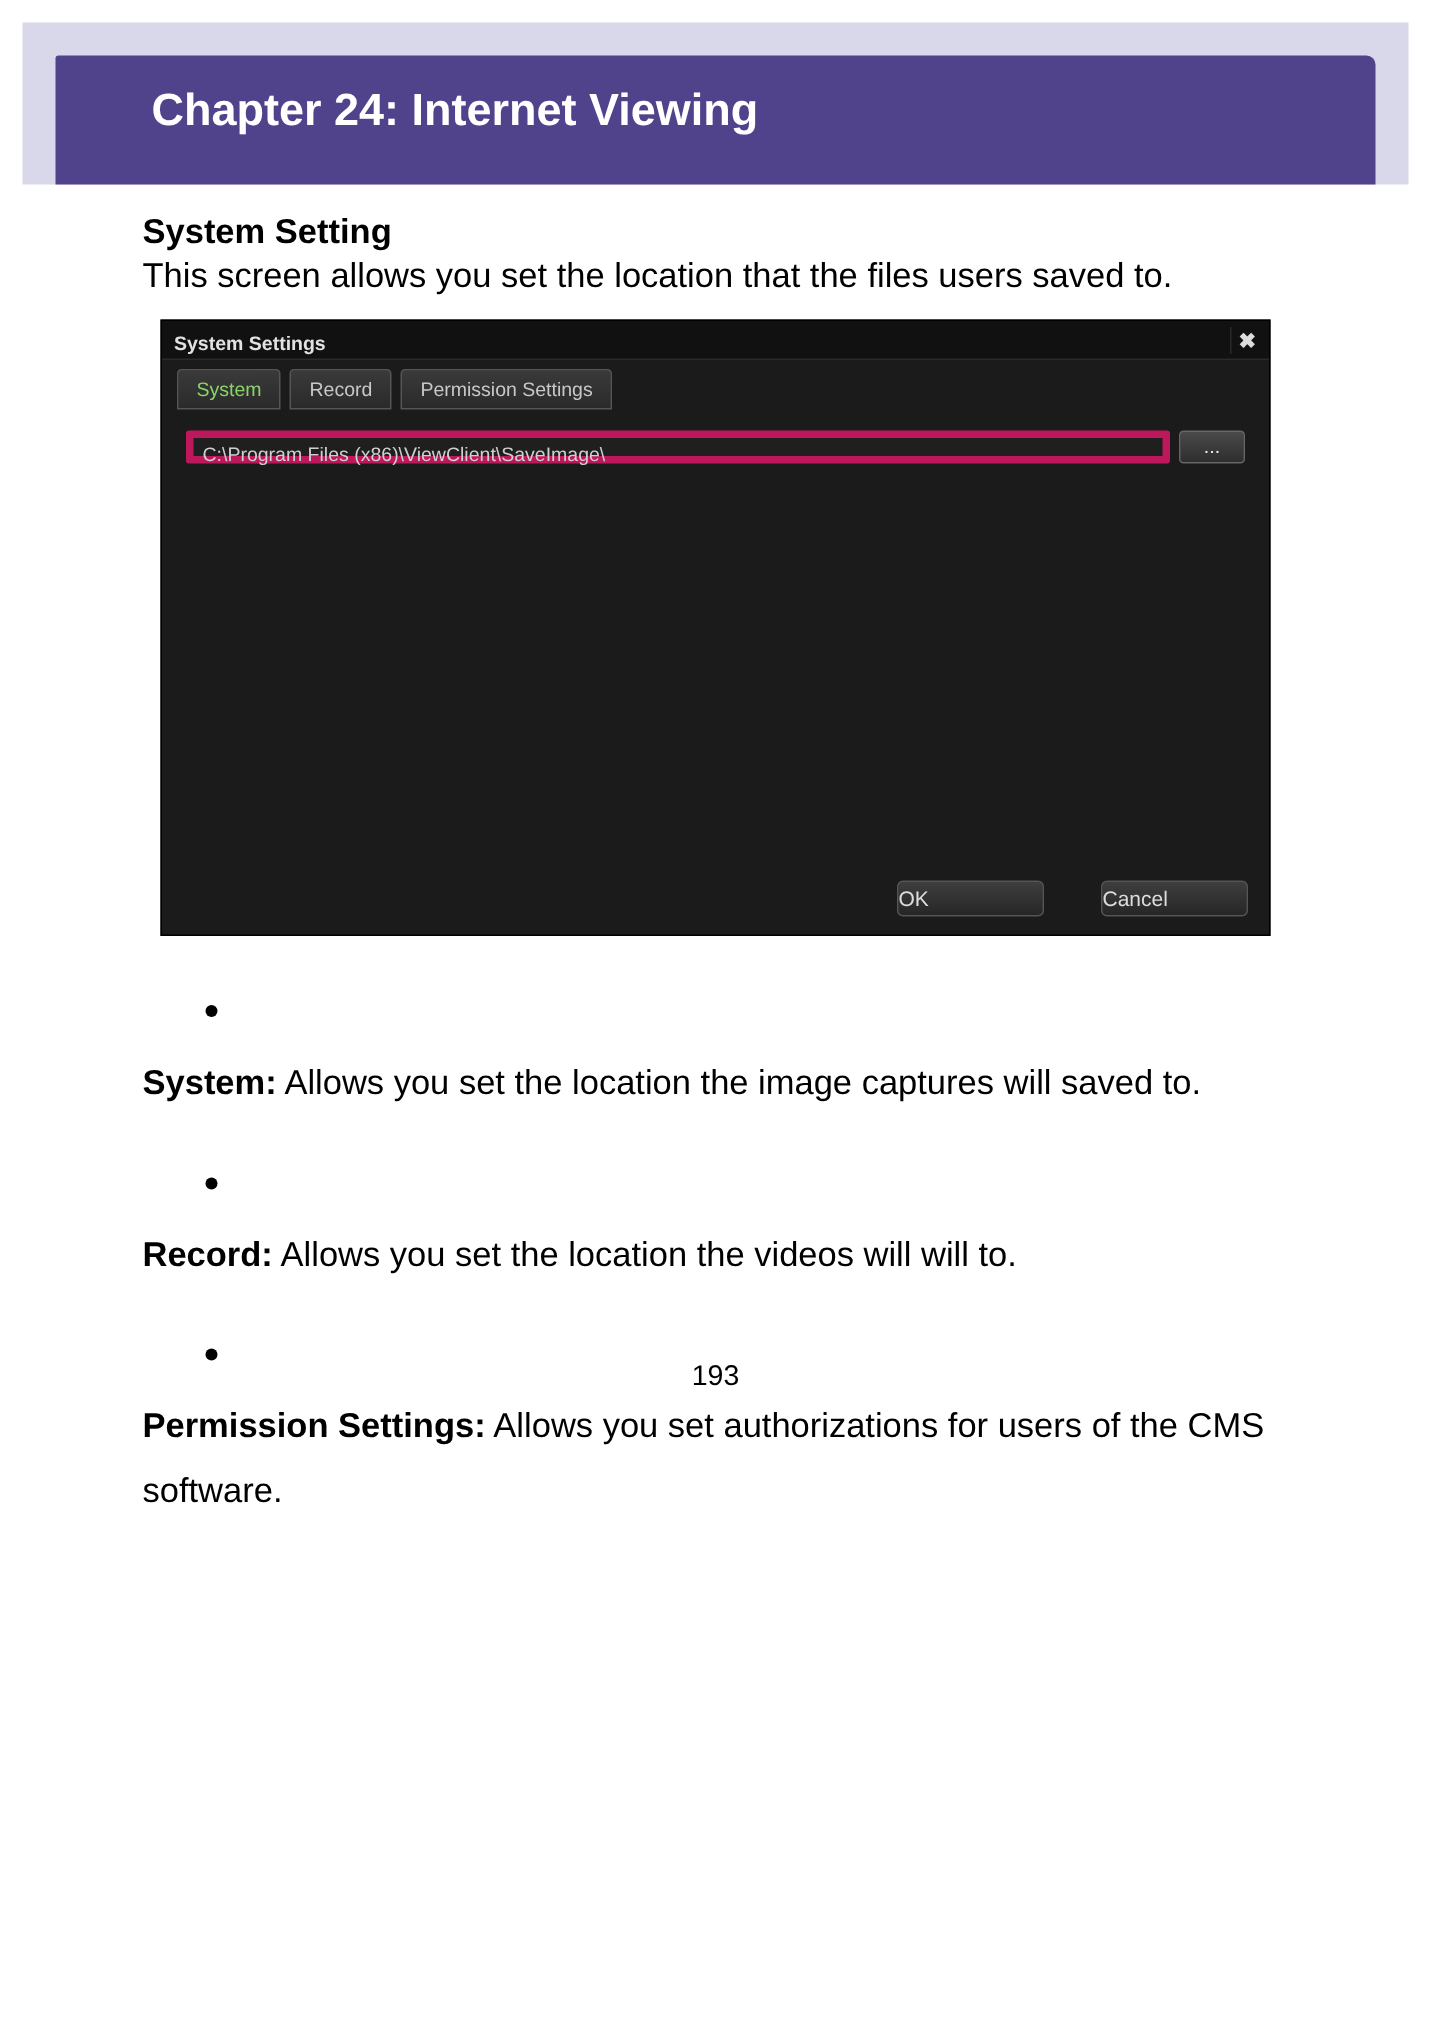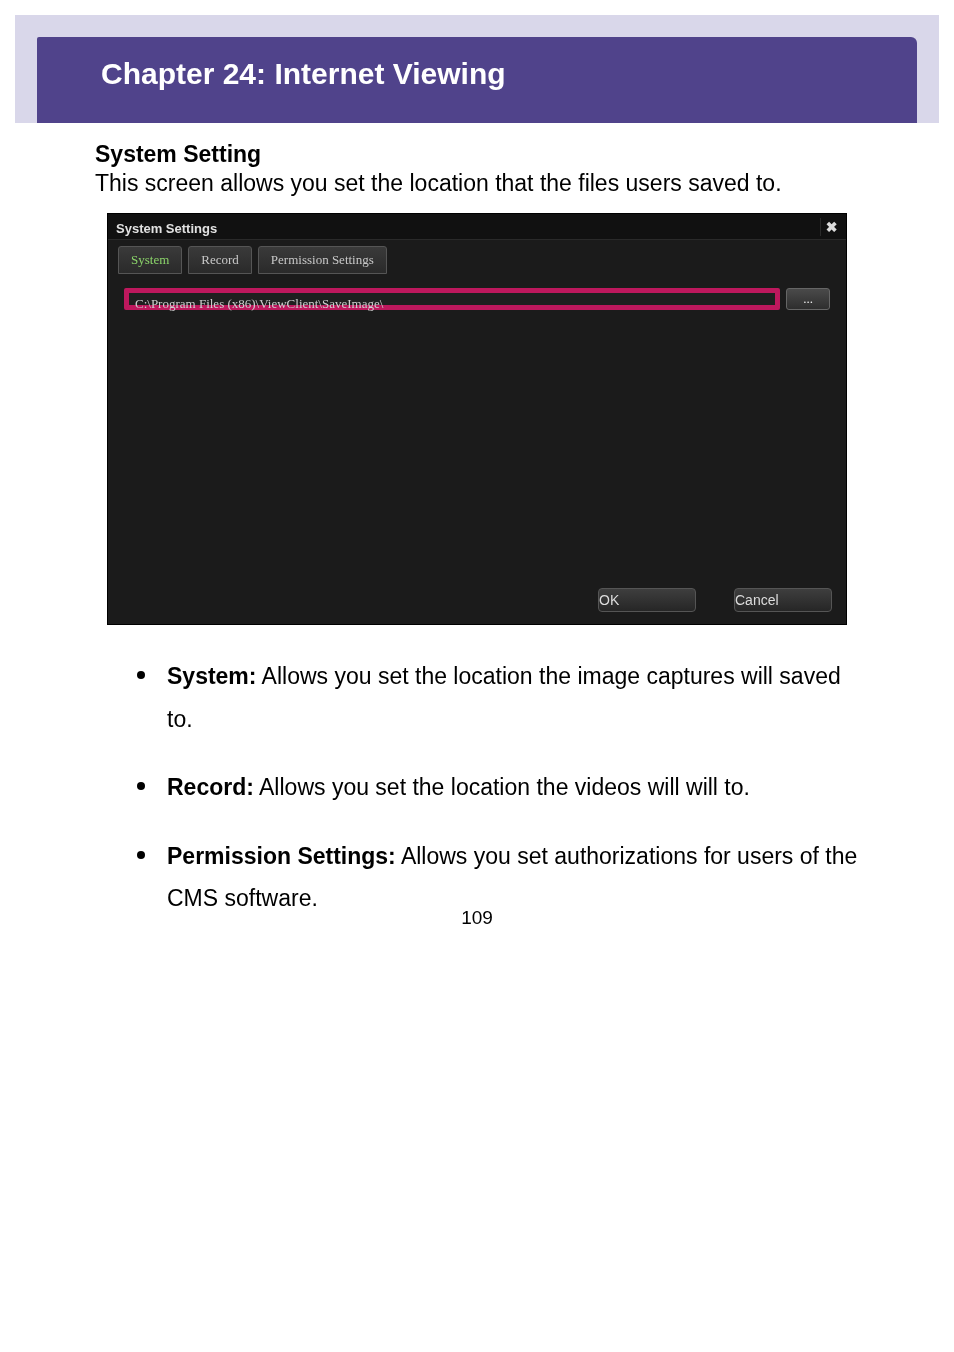--- a/index.html
+++ b/index.html
@@ -40,21 +40,21 @@
     background: #111;
     border-bottom: 1px solid #2a2a2a;
   }
   .dialog-title { color: #e2e2e2; font-weight: bold; font-size: 13px; }
   .dialog-close {
     width: 22px; height: 18px;
     display: flex; align-items: center; justify-content: center;
     color: #ddd; font-weight: bold; font-size: 14px;
     border-left: 1px solid #2a2a2a;
   }
-  .dialog-body { padding: 6px 10px 10px 10px; font-family: Liberation Serif, serif; }
+  .dialog-body { padding: 6px 10px 10px 10px; }
   .tabs { display: flex; gap: 6px; margin-bottom: 14px; }
   .tab {
     padding: 5px 12px;
     background: linear-gradient(#3a3a3a, #2a2a2a);
     border: 1px solid #555;
     border-top-left-radius: 3px;
     border-top-right-radius: 3px;
     color: #c8c8c8;
     font-size: 13px;
   }
@@ -96,21 +96,21 @@
     border: 1px solid #555;
     border-radius: 4px;
     color: #dcdcdc;
     text-align: left;
     line-height: 22px;
     font-size: 14px;
   }
 
   
   .bullets { margin-top: 30px; }
-  .bullet-item { display: flex; gap: 22px; font-size: 23px; line-height: 1.85; margin-bottom: 26px; }
+  .bullet-item { display: flex; gap: 22px; font-size: 23px; line-height: 1.85; margin-bottom: 26px; flex-direction: column; }
   .bullet-dot { width: 8px; height: 8px; background: #000; border-radius: 50%; margin-top: 16px; margin-left: 42px; flex: 0 0 auto; }
   .bullet-text { flex: 1 1 auto; }
   .bullet-text b { font-weight: bold; }
 
   .page-number { position: absolute; bottom: 30px; left: 0; right: 0; text-align: center; font-size: 19px; }
 </style>
 </head>
 <body>
 <div class="page">
 
@@ -164,15 +164,15 @@
     </div>
     <div class="bullet-item">
       <div class="bullet-dot"></div>
       <div class="bullet-text">
         <b>Permission Settings:</b><span> Allows you set authorizations for users of the CMS software.</span>
       </div>
     </div>
   </div>
 </div>
 
-<div class="page-number">109</div>
+<div class="page-number">193</div>
 
 </div>
 
 </body></html>

